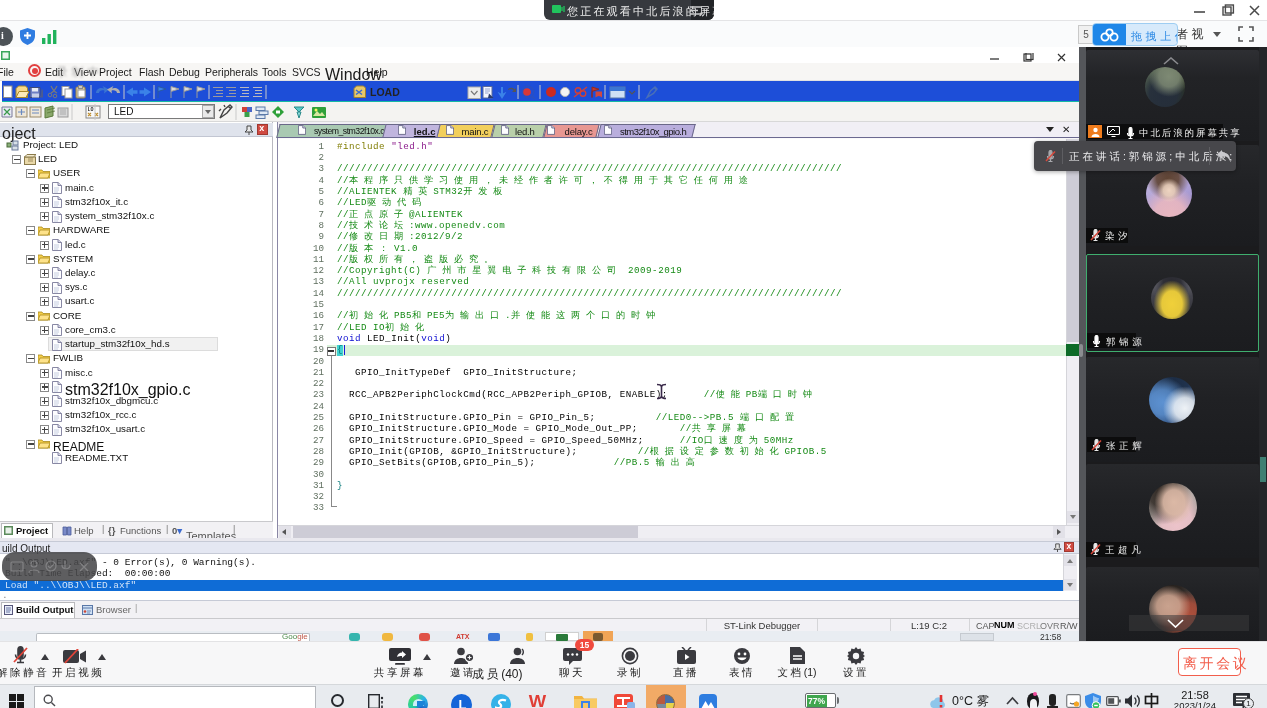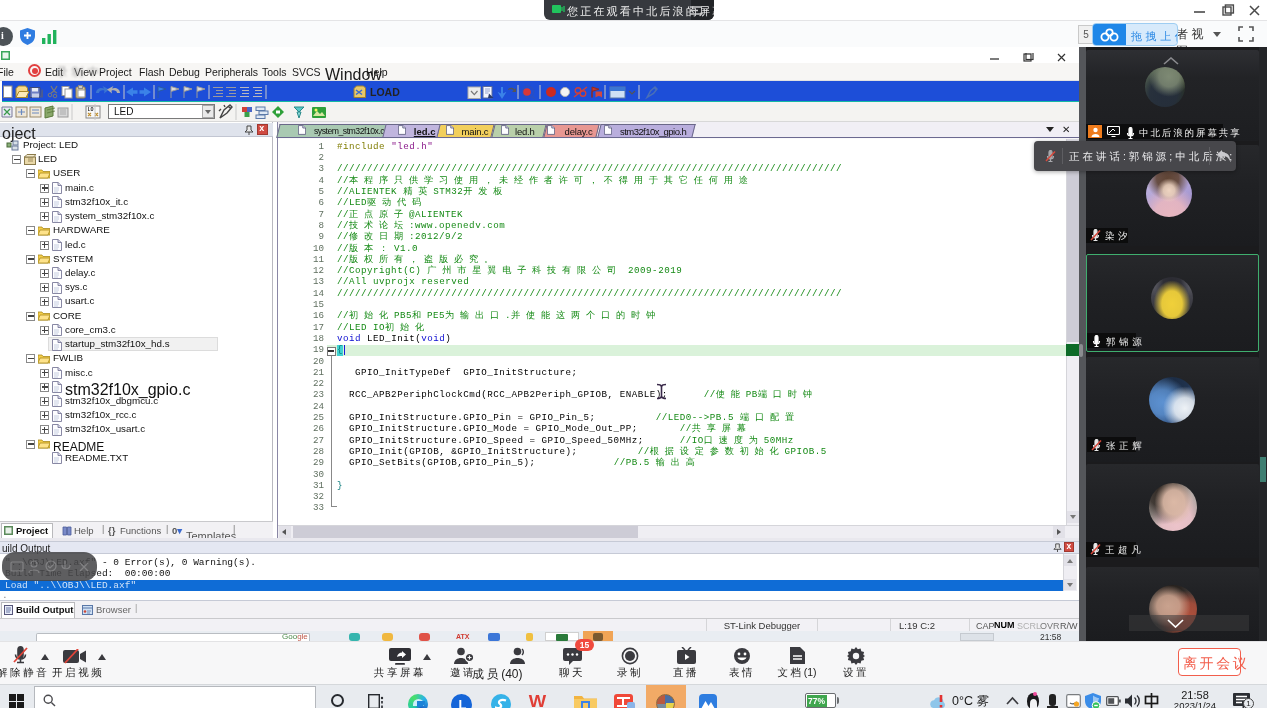--- a/index.html
+++ b/index.html
@@ -609,21 +609,21 @@
         <rect x="0.5" y="0.5" width="10" height="9" fill="#cfe0f4" stroke="#5a78a8"></rect>
         <path d="M1 3h9" stroke="#5a78a8"></path>
         <circle cx="3" cy="6.5" r="1.3" fill="#d04838"></circle>
         <path d="M5 6h4M5 8h3" stroke="#5a78a8" stroke-width="0.8"></path>
       </svg>
 <div class="a" style="left:96px;top:66px;font-size:9.5px;color:#666">Browser</div>
 <div class="a" style="left:135px;top:65px;color:#999;font-size:9px">|</div>
 </div>
 <div id="statusbar" class="a" style="left:0;top:618px;width:1080px;height:13px;background:#f2f1f5;border-top:1px solid #c9c9cc">
 <div class="a" style="left:706px;top:0;width:112px;height:13px;border-left:1px solid #d5d5d8;border-right:1px solid #d5d5d8;text-align:center;font-size:9.5px;color:#333;line-height:13px">ST-Link Debugger</div>
-<div class="a" style="left:890px;top:0;width:80px;height:13px;border-left:1px solid #d5d5d8;border-right:1px solid #d5d5d8;font-size:9.5px;color:#333;line-height:13px;padding-left:8px">L:19 C:2</div>
+<div class="a" style="left:890px;top:0;width:80px;height:13px;border-left:1px solid #d5d5d8;border-right:1px solid #d5d5d8;font-size:9.5px;color:#333;line-height:13px;padding-left:20px">L:19 C:2</div>
 <div class="a" style="left:976px;top:1.5px;font-size:9px;color:#555">CAP</div>
 <div class="a" style="left:994px;top:1px;font-size:9px;color:#000;font-weight:bold">NUM</div>
 <div class="a" style="left:1017px;top:1.5px;font-size:9px;color:#b0b0b0">SCRL</div>
 <div class="a" style="left:1040px;top:1.5px;font-size:9px;color:#777">OVR</div>
 <div class="a" style="left:1060px;top:1.5px;font-size:9px;color:#555">R/W</div>
 </div>
 <div id="ptaskbar" class="a" style="left:0;top:631px;width:1080px;height:10px;background:#e9edf2;overflow:hidden">
 <div class="a" style="left:36px;top:2px;width:274px;height:8px;background:#fff;border:1px solid #b9bdc2;border-bottom:none;border-radius:2px 2px 0 0"></div>
 <div class="a" style="left:282px;top:1px;font-size:8px;color:#4a8a4a">Goo<span style="color:#c05a4a">gle</span></div>
 <div class="a" style="left:349px;top:2px;width:11px;height:8px;border-radius:3px;background:#35b5ae"></div>

